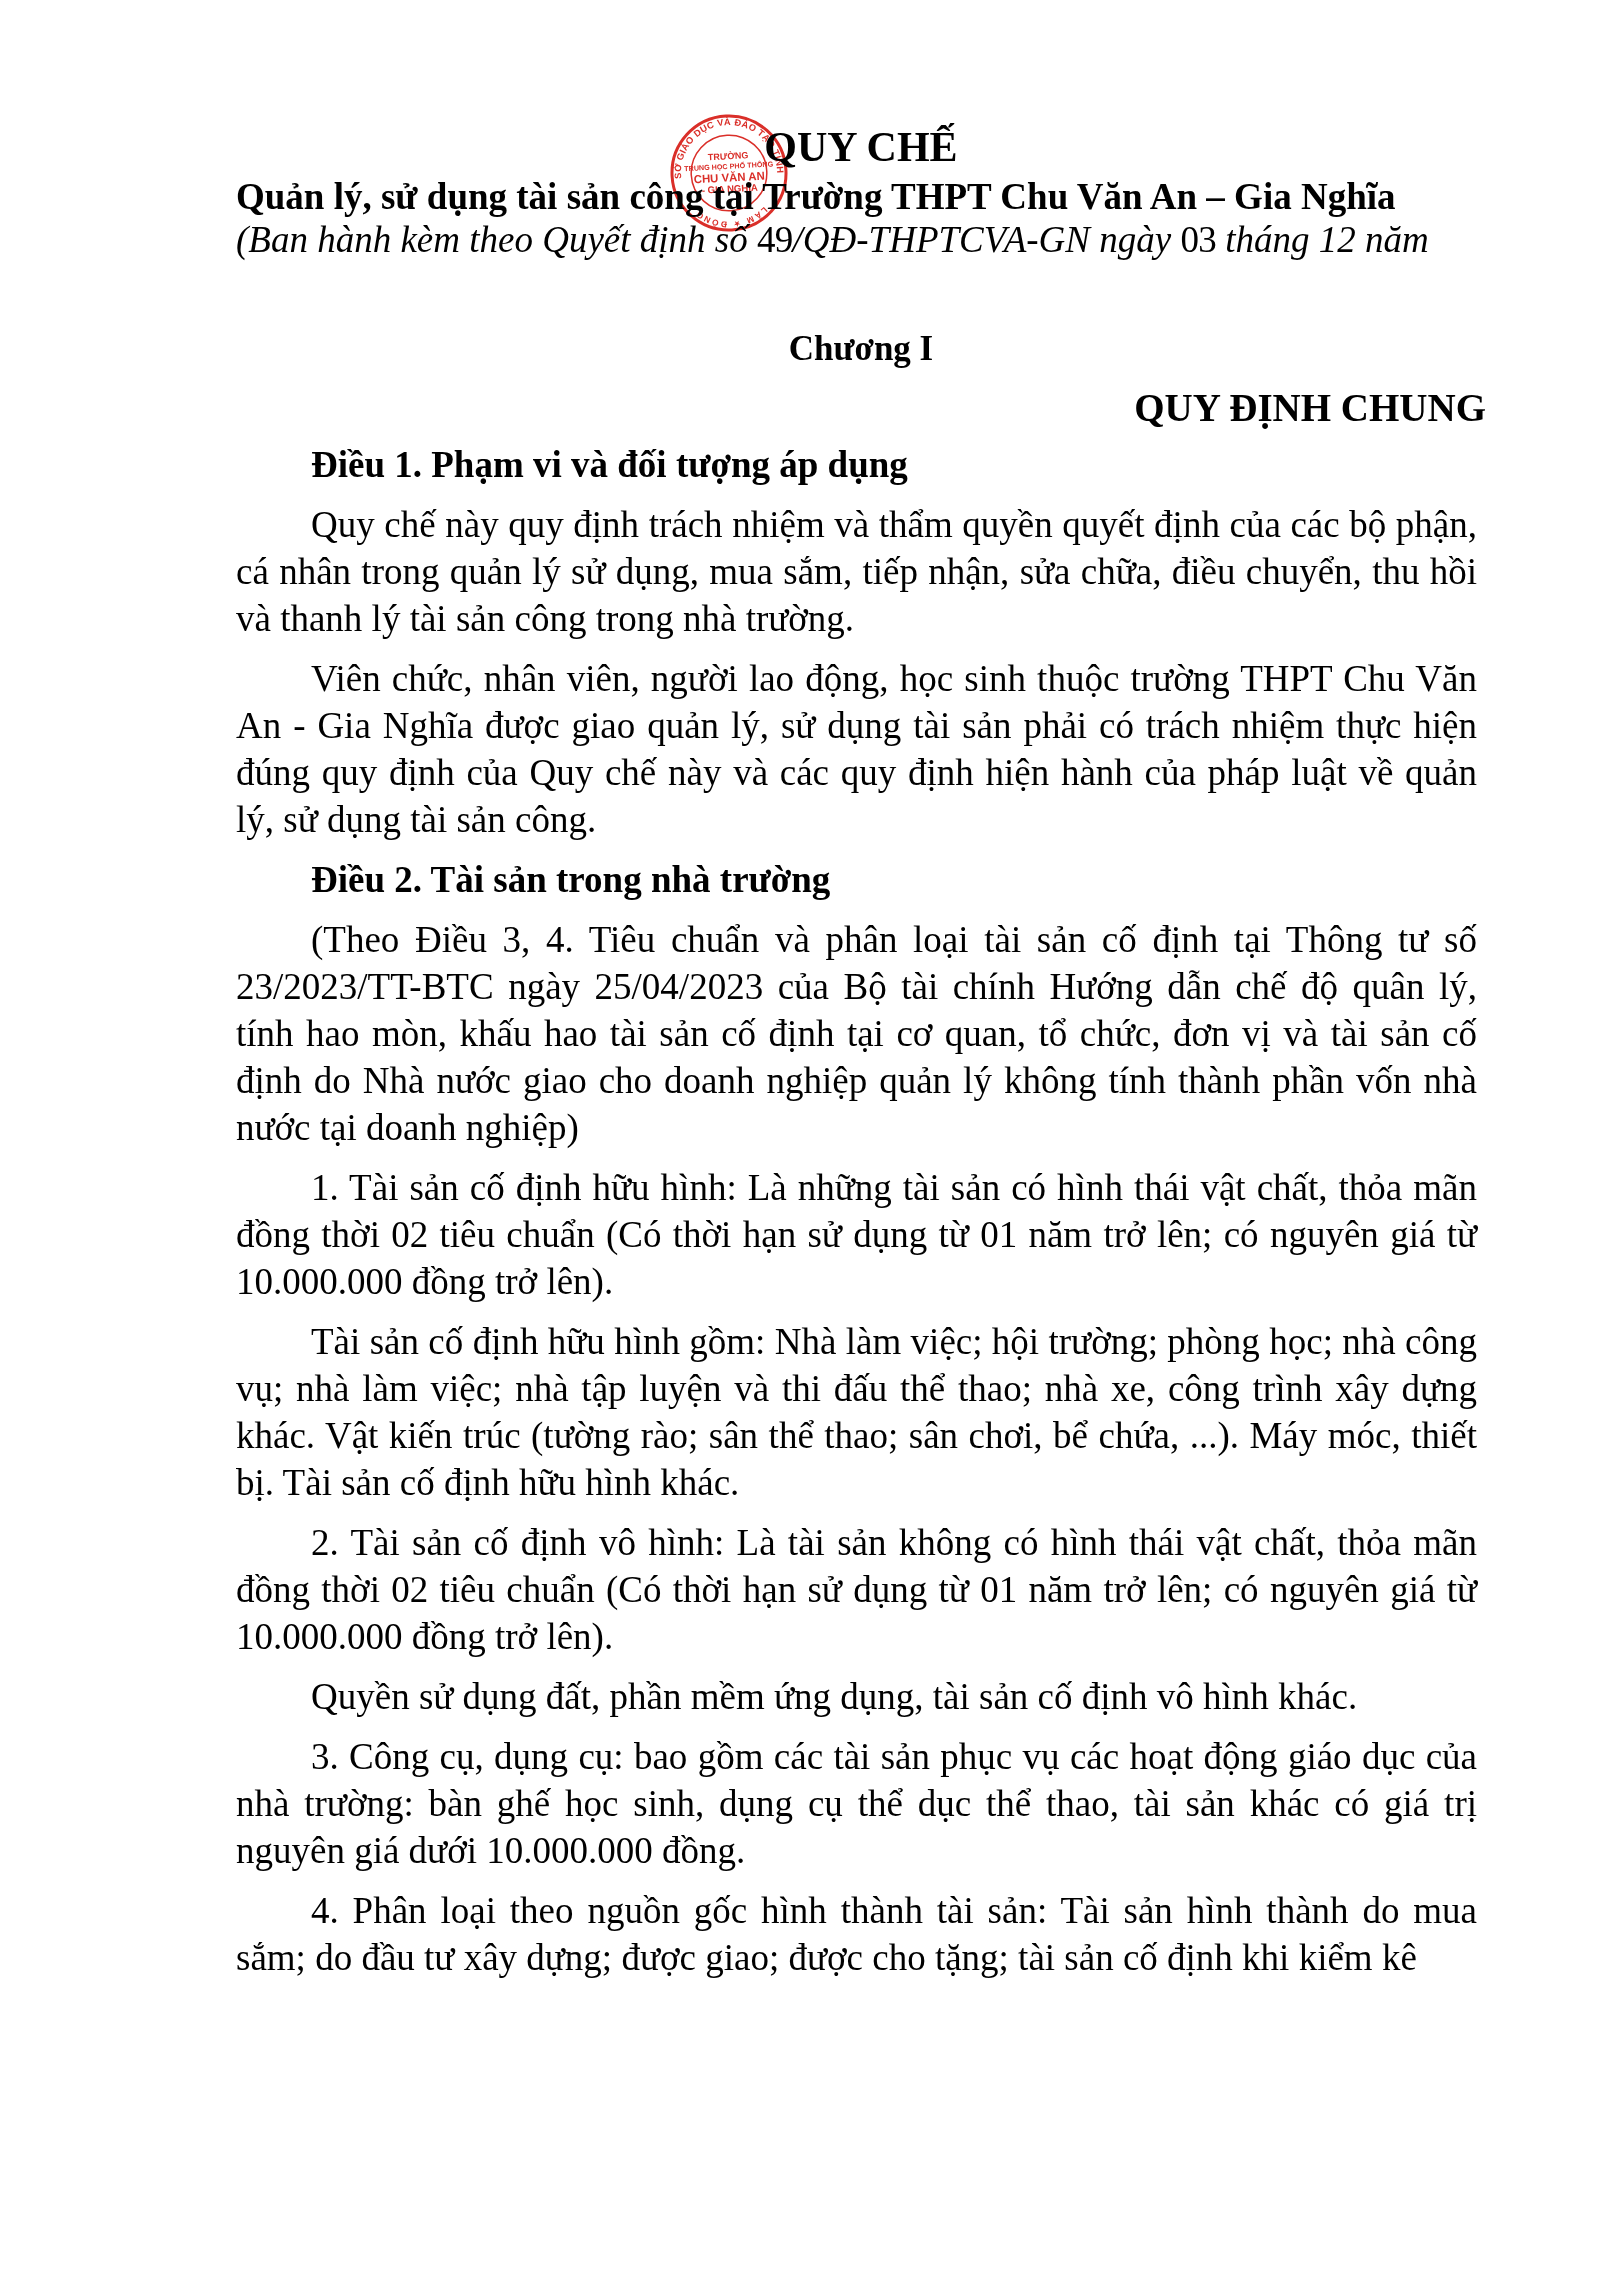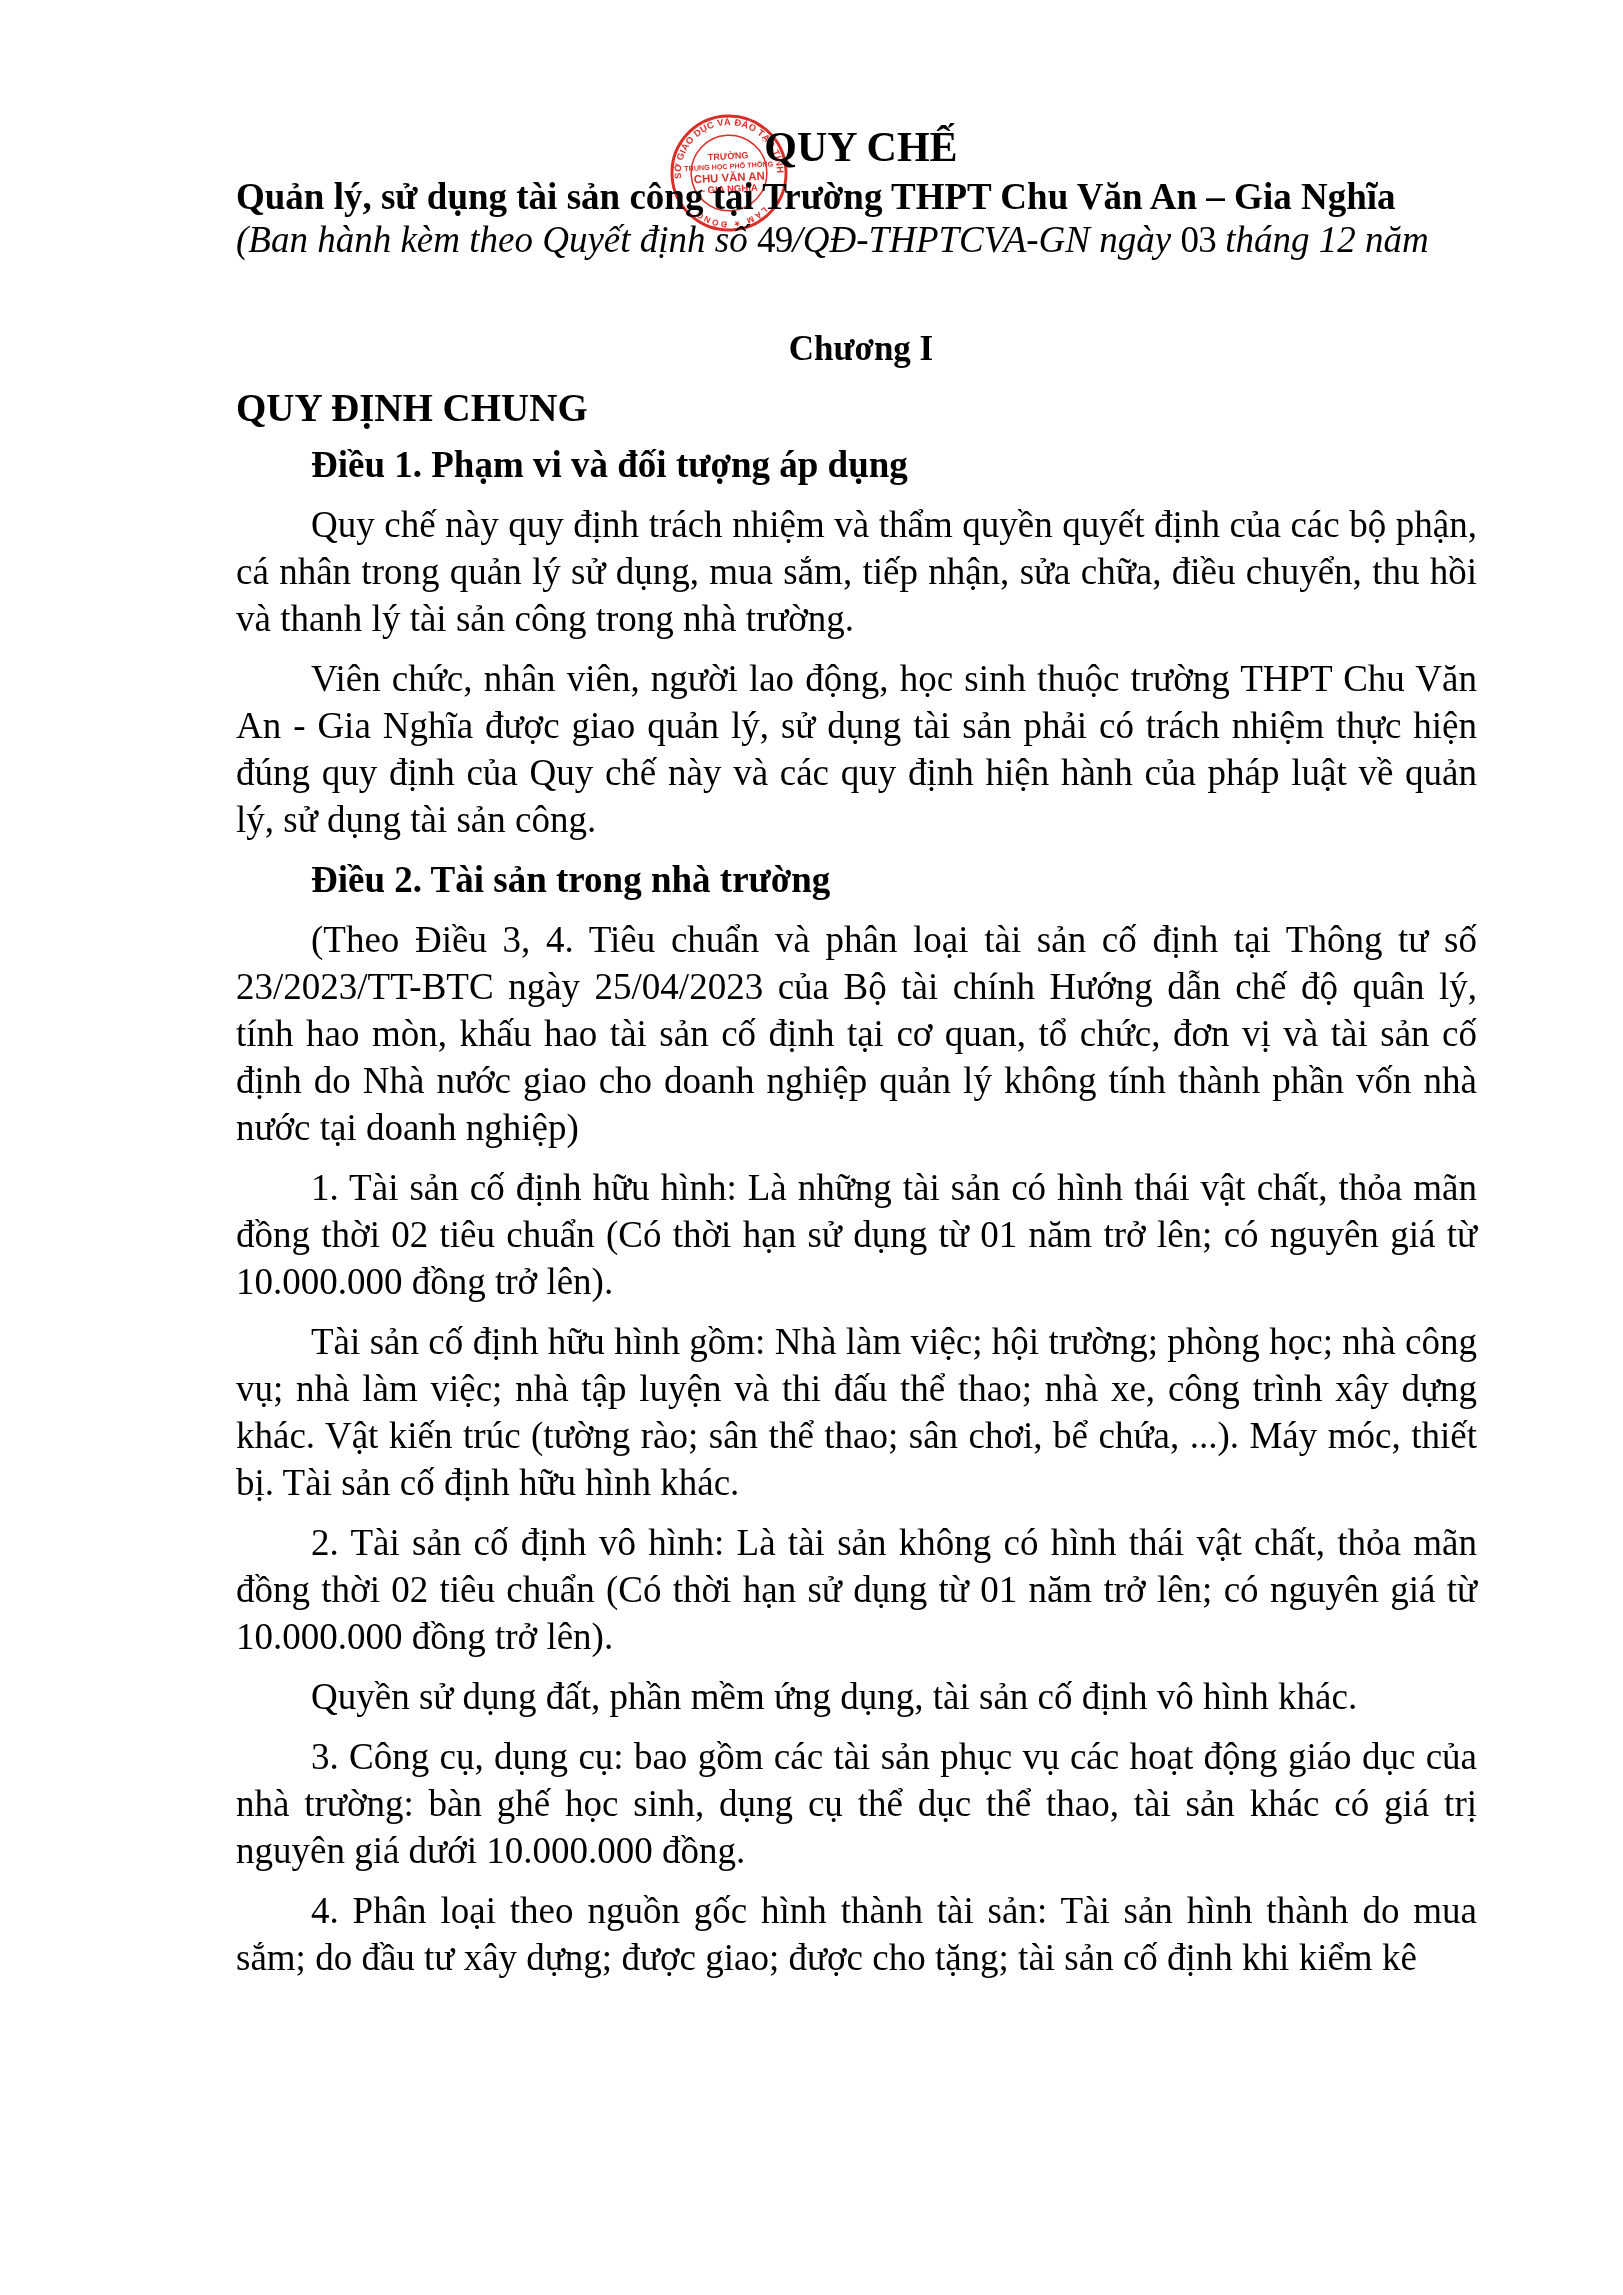--- a/index.html
+++ b/index.html
@@ -28,21 +28,21 @@
     font-size:37px;line-height:44px;font-style:italic;
     text-align:left;white-space:nowrap;
   }
   .doc-note .upright{font-style:normal;letter-spacing:-0.7px;}
   .chapter-label{
     margin-top:63px;
     font-size:35px;line-height:47px;font-weight:bold;text-align:center;
   }
   .chapter-heading{
     margin-top:11.8px;
-    font-size:39px;line-height:47px;font-weight:bold;text-align:left;
+    font-size:39px;line-height:47px;font-weight:bold;text-align:right;
   }
   .article-heading{
     margin-top:10.5px;
     font-size:37px;line-height:47px;font-weight:bold;
     text-indent:75px;
   }
   .para{
     margin:13px 9px 0 0;
     font-size:37px;line-height:47px;
     text-align:justify;

